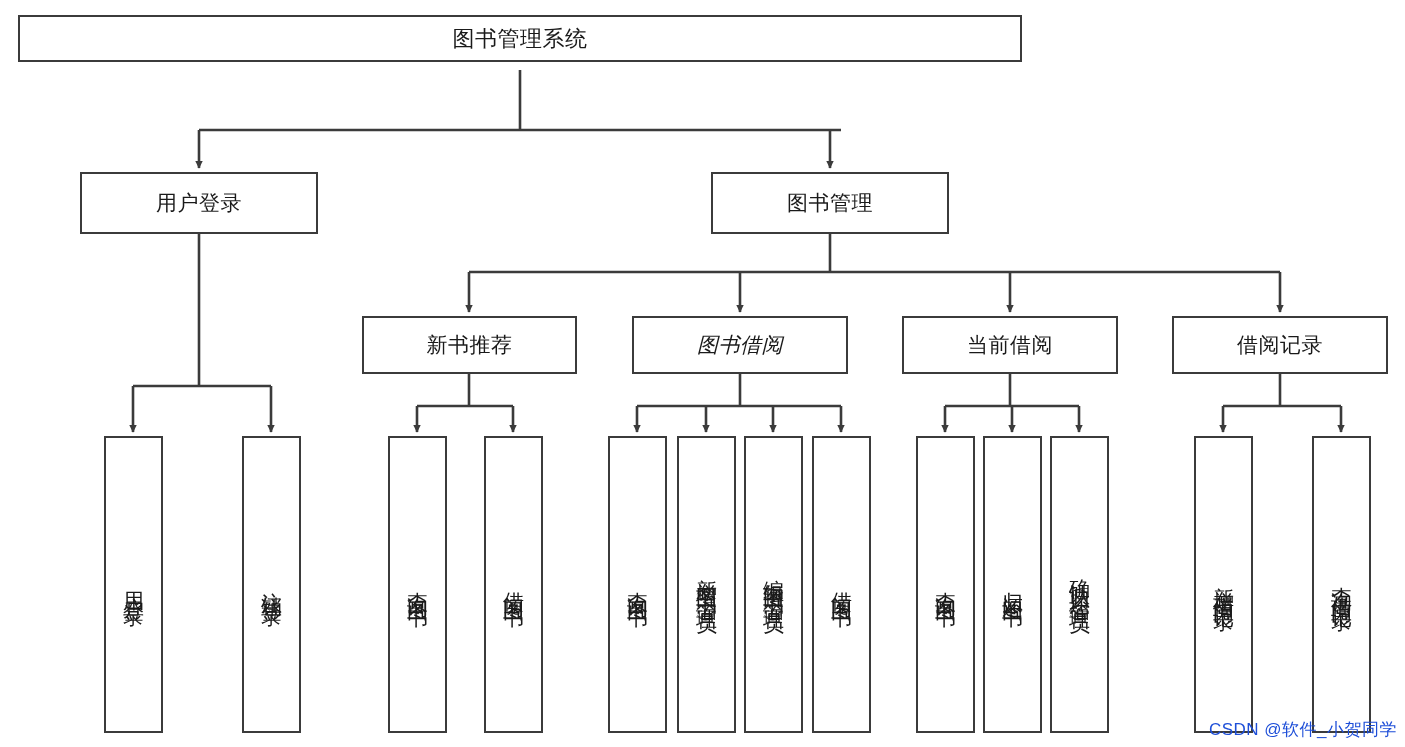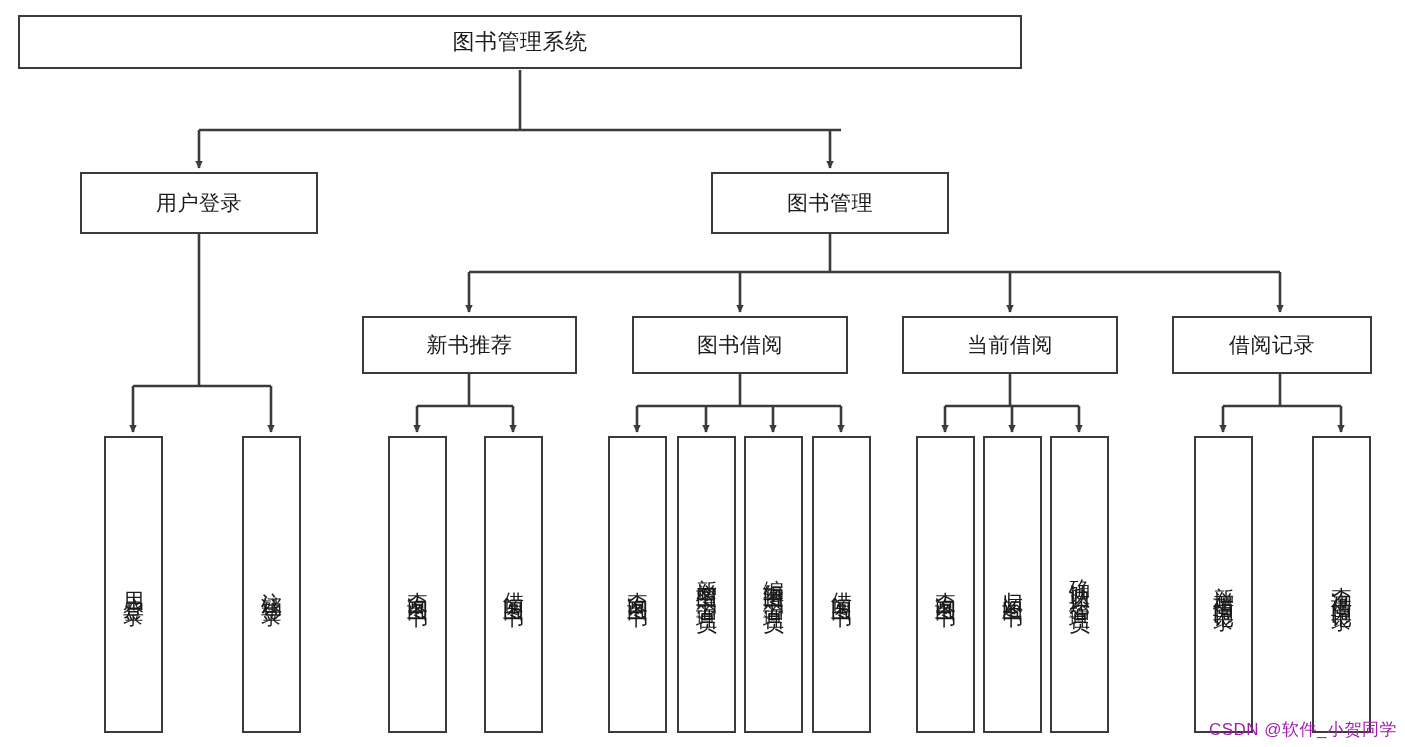--- a/index.html
+++ b/index.html
@@ -64,21 +64,21 @@
     letter-spacing: 5px;
     white-space: normal;
     max-height: 100%;
     text-align: center;
   }
   #watermark {
     position: absolute;
     right: 8px;
     bottom: 6px;
     font-size: 17px;
-    color: #a21caf;
+    color: #1d4ed8;
     letter-spacing: 0.5px;
     user-select: none;
     white-space: nowrap;
   }
 </style>
 </head>
 <body>
 
 <div id="diagram-canvas">
 
@@ -125,45 +125,45 @@
       <path d="M1012,406 L1012,432" marker-end="url(#arrow)"></path>
       <path d="M1079,406 L1079,432" marker-end="url(#arrow)"></path>
 
       <path d="M1280,374 L1280,406"></path>
       <path d="M1223,406 L1341,406"></path>
       <path d="M1223,406 L1223,432" marker-end="url(#arrow)"></path>
       <path d="M1341,406 L1341,432" marker-end="url(#arrow)"></path>
     </g>
   </svg>
 
-  <div class="node horiz root" style="left:18px; top:15px; width:1004px; height:54px;">
+  <div class="node horiz root" style="left:18px; top:15px; width:1004px; height:47px;">
     <span class="node-label">图书管理系统</span>
   </div>
 
   <div class="node horiz" style="left:80px; top:172px; width:238px; height:62px;">
     <span class="node-label">用户登录</span>
   </div>
 
   <div class="node horiz" style="left:711px; top:172px; width:238px; height:62px;justify-content:center;">
     <span class="node-label">图书管理</span>
   </div>
 
   <div class="node horiz" style="left:362px; top:316px; width:215px; height:58px;justify-content:center;">
     <span class="node-label">新书推荐</span>
   </div>
 
-  <div class="node horiz" style="left:632px; top:316px; width:216px; height:58px;">
+  <div class="node horiz" style="left:632px; top:316px; width:216px; height:58px;font-style:italic;">
     <span class="node-label">图书借阅</span>
   </div>
 
   <div class="node horiz" style="left:902px; top:316px; width:216px; height:58px;">
     <span class="node-label">当前借阅</span>
   </div>
 
-  <div class="node horiz" style="left:1172px; top:316px; width:200px; height:58px;">
+  <div class="node horiz" style="left:1172px; top:316px; width:216px; height:58px;">
     <span class="node-label">借阅记录</span>
   </div>
 
   <div class="node vert" style="left:104px; top:436px; width:59px; height:297px;">
     <span class="node-label">用户登录</span>
   </div>
 
   <div class="node vert" style="left:242px; top:436px; width:59px; height:297px;">
     <span class="node-label">注销登录</span>
   </div>

